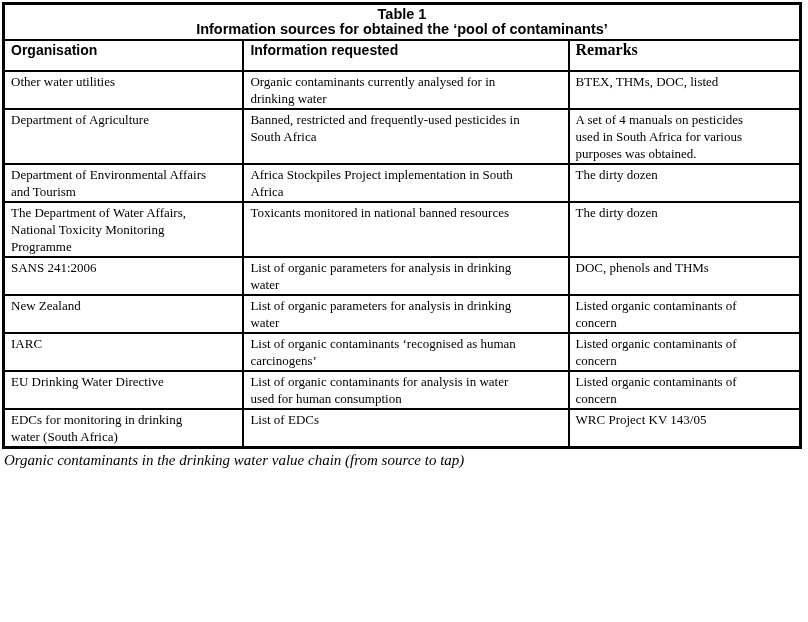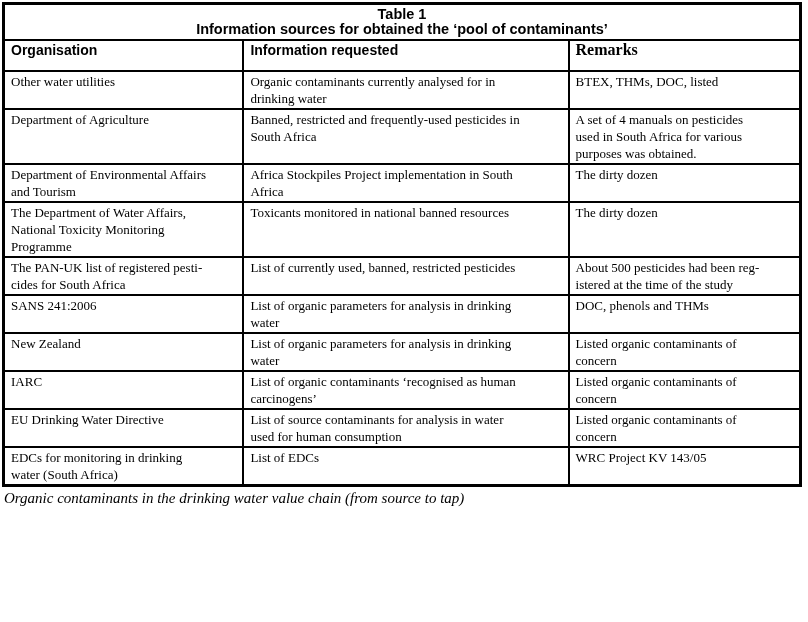--- a/index.html
+++ b/index.html
@@ -114,27 +114,20 @@
         <td>The dirty dozen</td>
       </tr>
       <tr>
         <td>The Department of Water Affairs,
 National Toxicity Monitoring
 Programme</td>
         <td>Toxicants monitored in national banned resources</td>
         <td>The dirty dozen</td>
       </tr>
       <tr>
-        <td>The PAN-UK list of registered pesti-
-cides for South Africa</td>
-        <td>List of currently used, banned, restricted pesticides</td>
-        <td>About 500 pesticides had been reg-
-istered at the time of the study</td>
-      </tr>
-      <tr>
         <td>SANS 241:2006</td>
         <td>List of organic parameters for analysis in drinking
 water</td>
         <td>DOC, phenols and THMs</td>
       </tr>
       <tr>
         <td>New Zealand</td>
         <td>List of organic parameters for analysis in drinking
 water</td>
         <td>Listed organic contaminants of
@@ -142,21 +135,21 @@
       </tr>
       <tr>
         <td>IARC</td>
         <td>List of organic contaminants ‘recognised as human
 carcinogens’</td>
         <td>Listed organic contaminants of
 concern</td>
       </tr>
       <tr>
         <td>EU Drinking Water Directive</td>
-        <td>List of source contaminants for analysis in water
+        <td>List of organic contaminants for analysis in water
 used for human consumption</td>
         <td>Listed organic contaminants of
 concern</td>
       </tr>
       <tr>
         <td>EDCs for monitoring in drinking
 water (South Africa)</td>
         <td>List of EDCs</td>
         <td>WRC Project KV 143/05</td>
       </tr>

